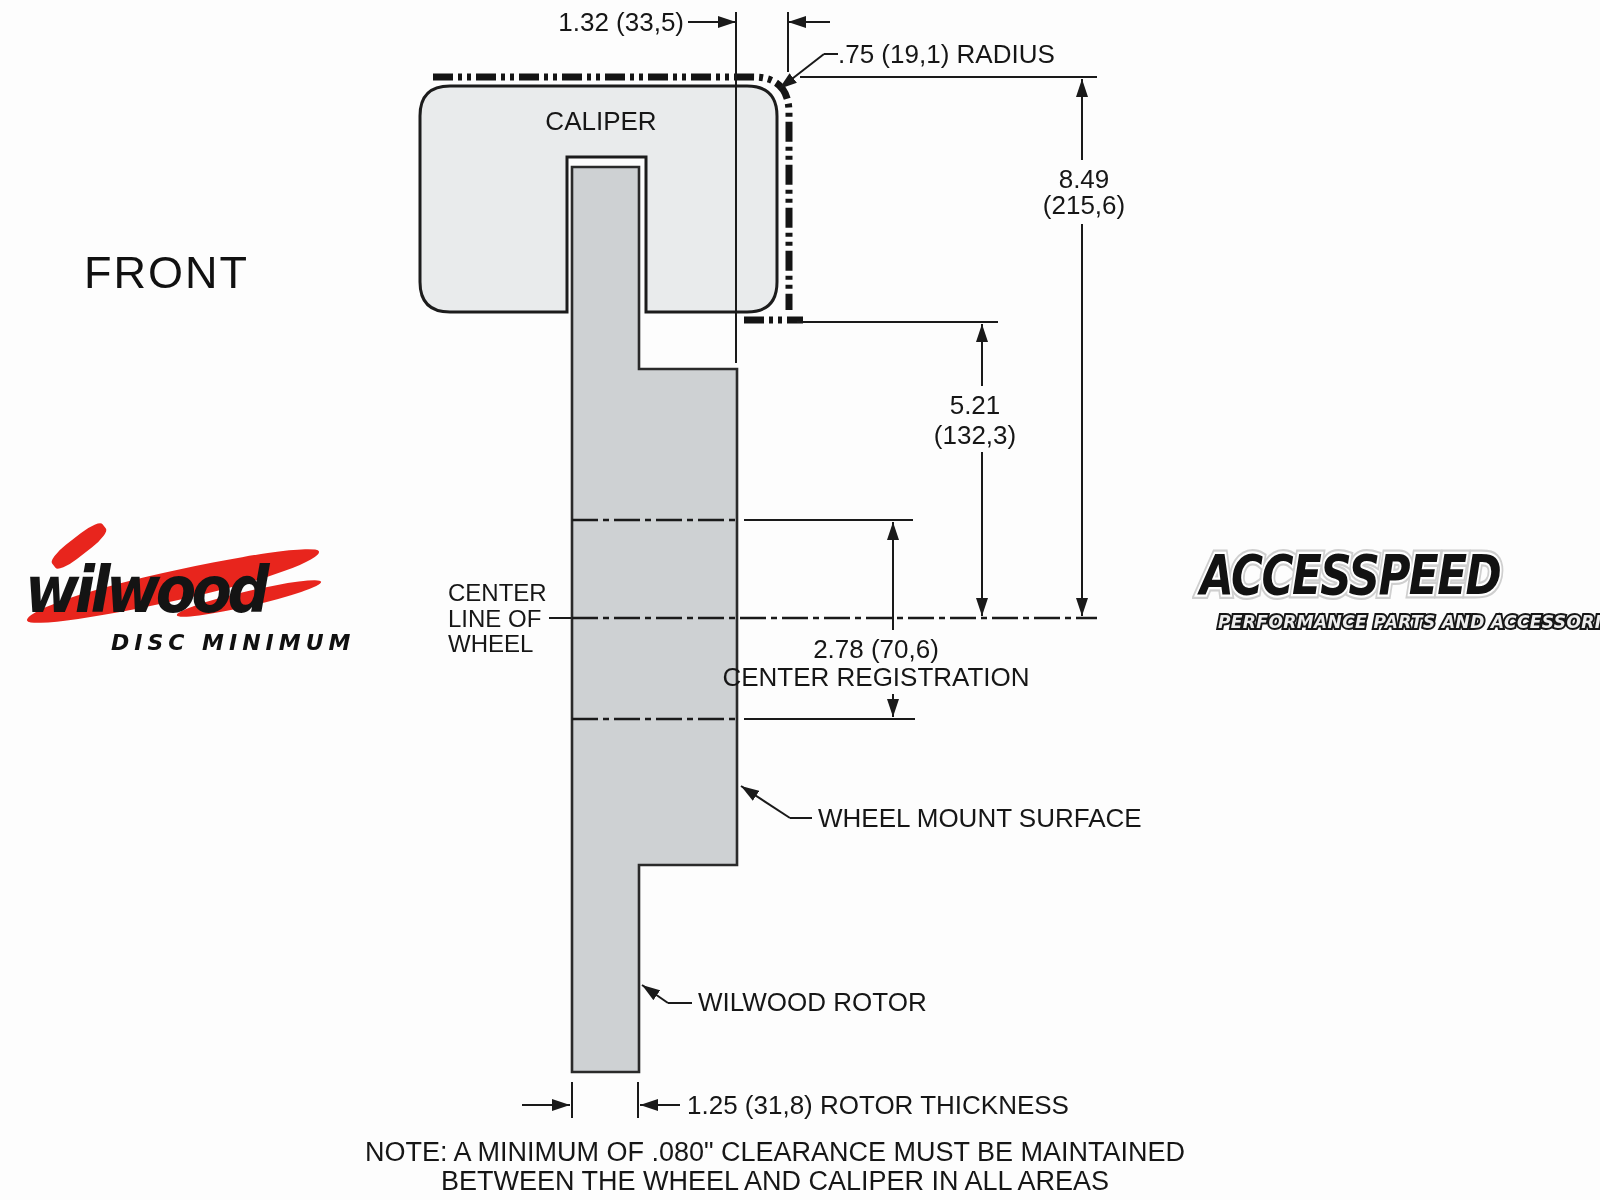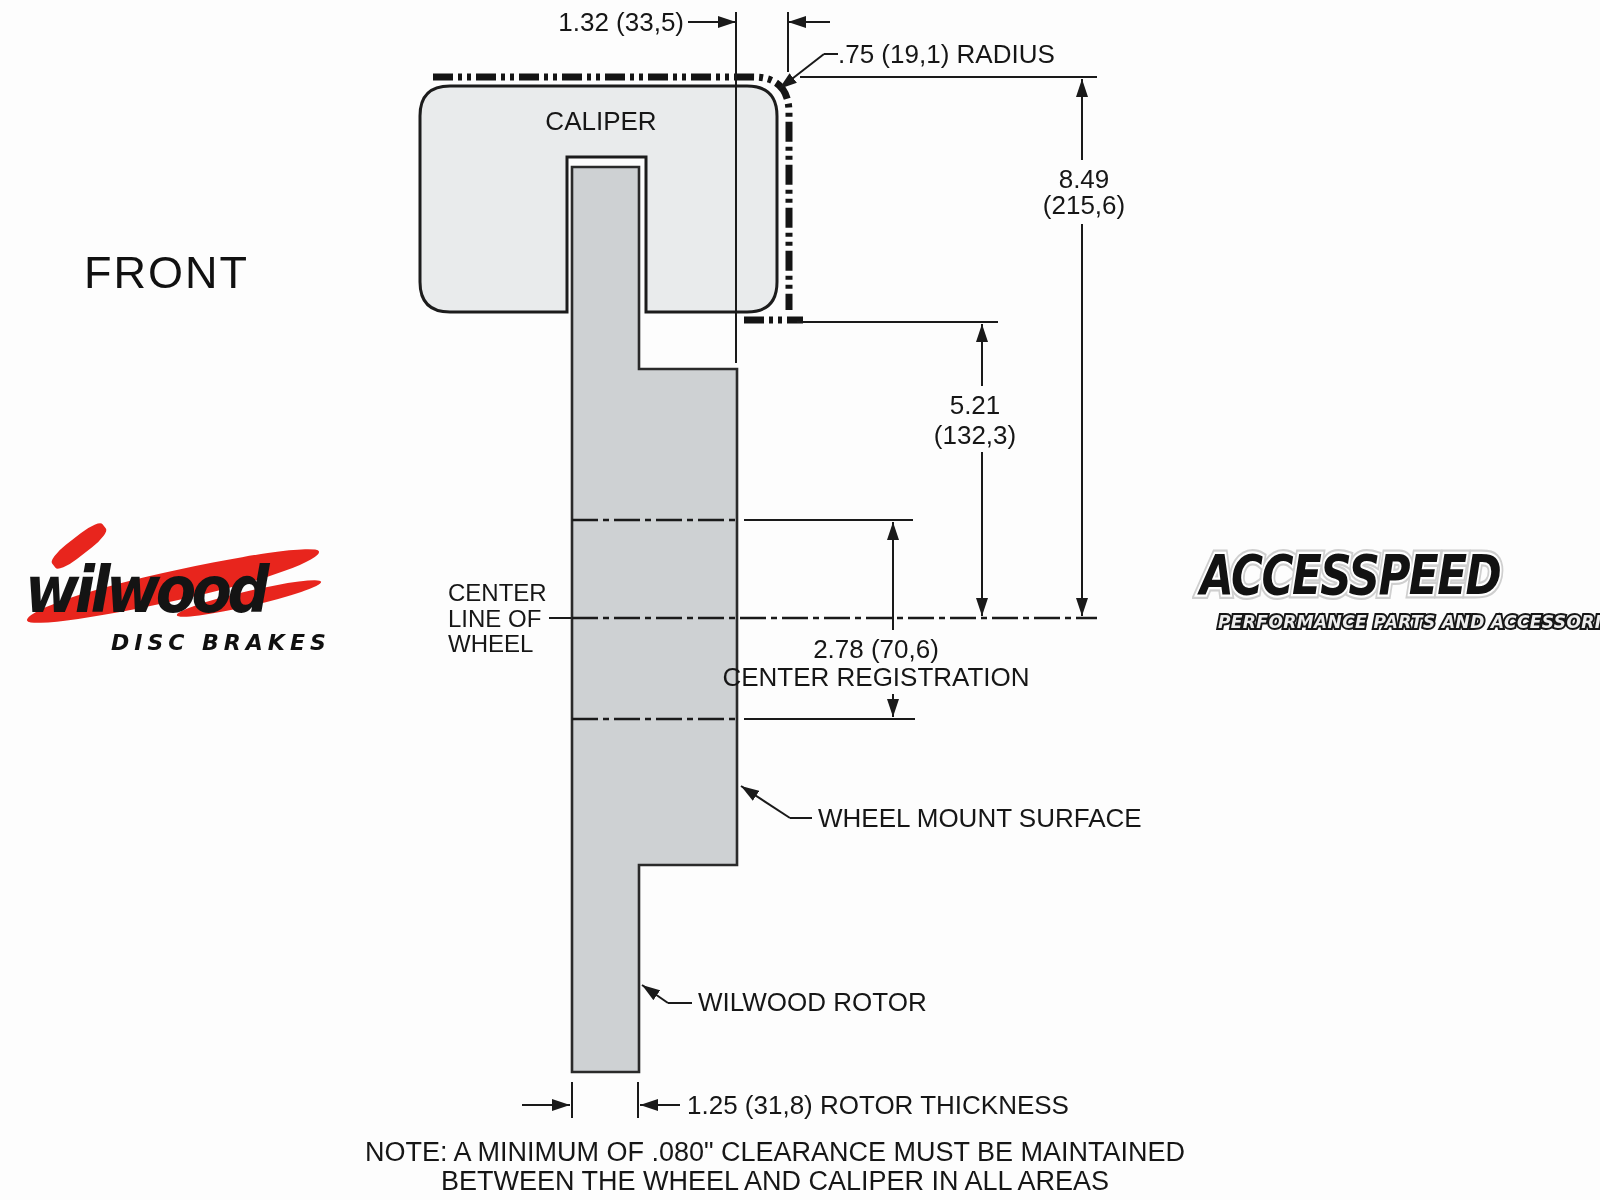--- a/index.html
+++ b/index.html
@@ -153,21 +153,21 @@
 
     <text class="dnote" x="775" y="1161" text-anchor="middle">NOTE: A MINIMUM OF .080" CLEARANCE MUST BE MAINTAINED</text>
     <text class="dnote" x="775" y="1190" text-anchor="middle">BETWEEN THE WHEEL AND CALIPER IN ALL AREAS</text>
   </svg>
 
   <div class="wilwood">
     <div class="swoosh-slash"></div>
     <div class="swoosh-main"></div>
     <div class="swoosh-tail"></div>
     <div class="wordmark">wilwood</div>
-    <div class="tagline">DISC BRAKES</div>
+    <div class="tagline">DISC MINIMUM</div>
   </div>
 
   <div class="accesspeed">
     <div class="title t-back">ACCESSPEED</div>
     <div class="title t-mid">ACCESSPEED</div>
     <div class="title t-front">ACCESSPEED</div>
     <div class="tag g-back">PERFORMANCE PARTS AND ACCESSORIES</div>
     <div class="tag g-front">PERFORMANCE PARTS AND ACCESSORIES</div>
   </div>
 

